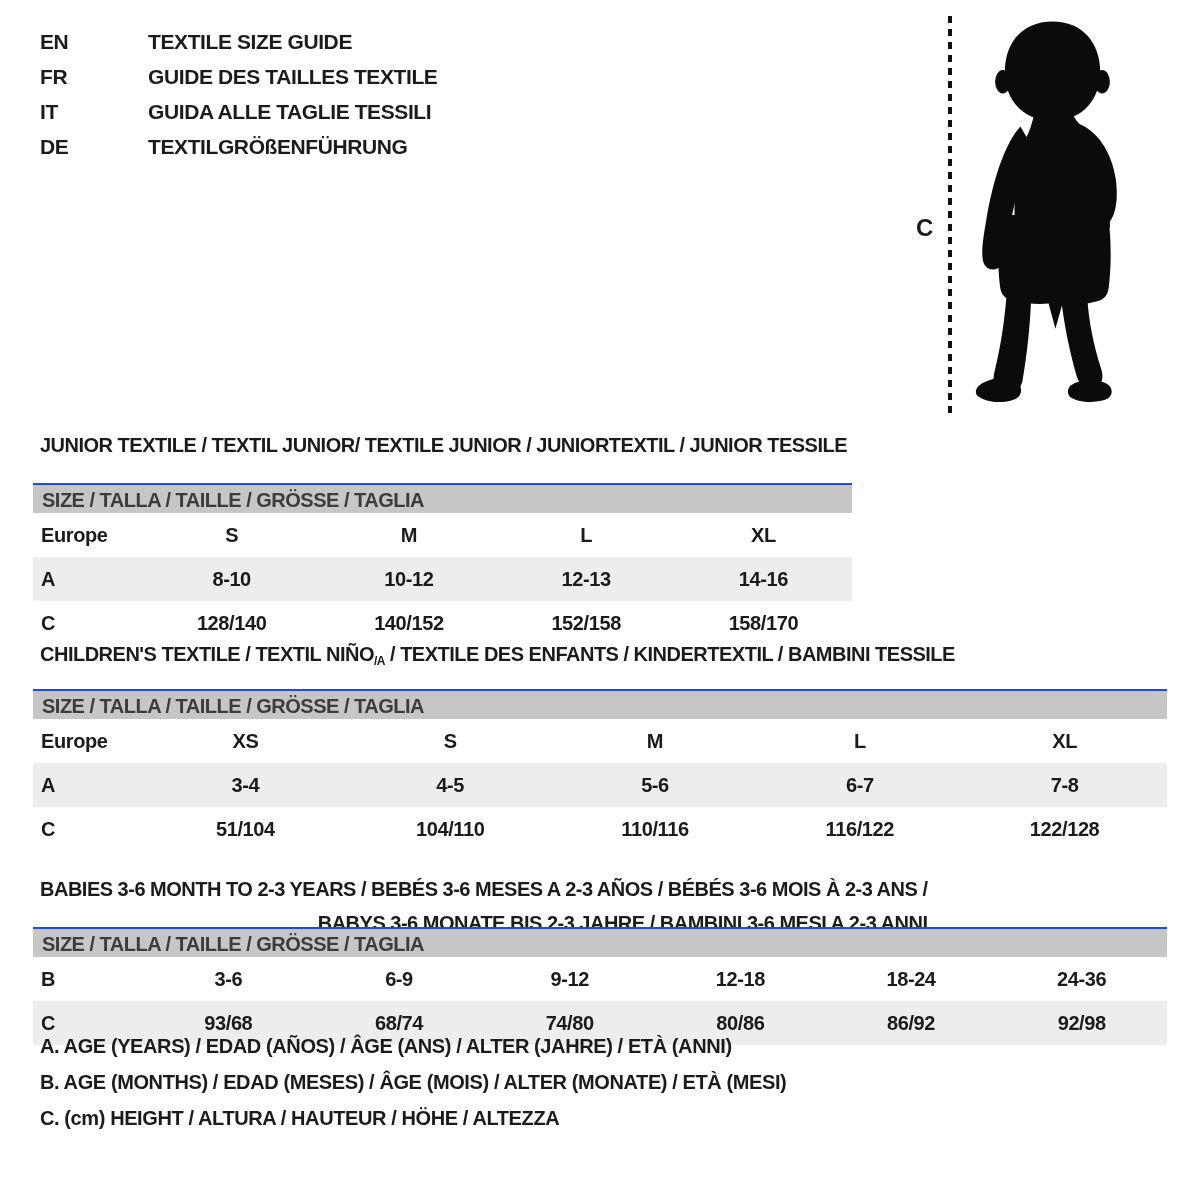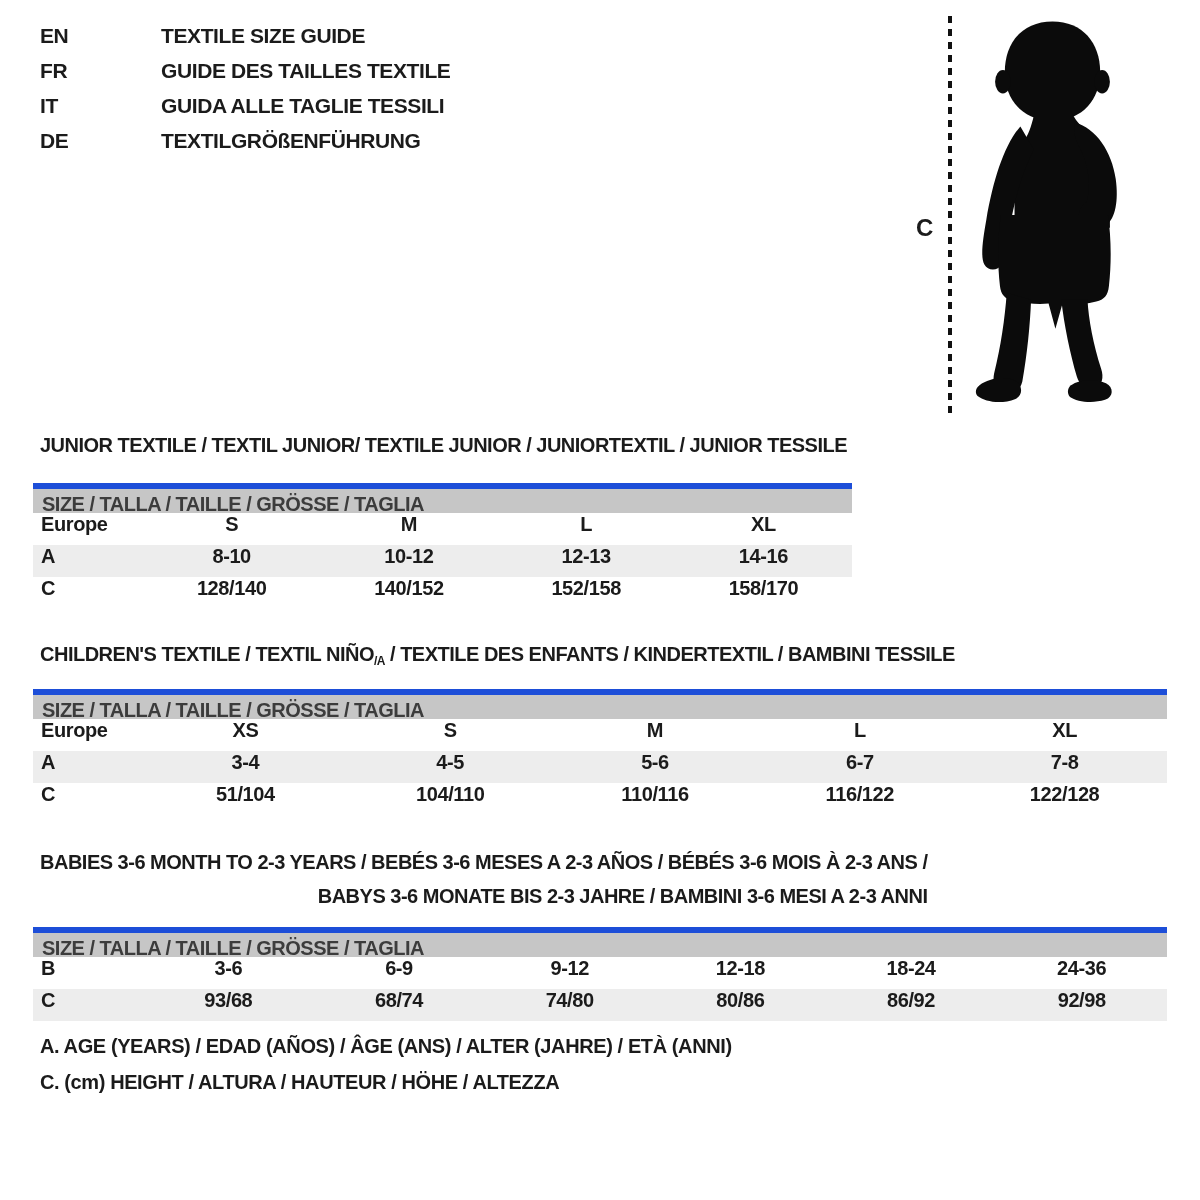--- a/index.html
+++ b/index.html
@@ -3,41 +3,41 @@
 <meta charset="utf-8">
 <style>
   html,body{margin:0;padding:0;background:#fff;}
   .page{
     position:relative;width:1200px;height:1200px;background:#ffffff;overflow:hidden;
     font-family:"Liberation Sans","DejaVu Sans",sans-serif;
     font-weight:700;color:#1b1b1b;
   }
   
   .lang-block{position:absolute;left:40px;top:24px;}
-  .lang-row{display:flex;height:35px;font-size:21px;letter-spacing:-0.4px;gap:13px;}
+  .lang-row{display:flex;height:35px;align-items:center;font-size:21px;letter-spacing:-0.4px;}
   .lang-code{width:78px;flex:0 0 78px;}
   .lang-title{white-space:nowrap;margin-left:30px;}
   
   .measure-line{
     position:absolute;left:948px;top:16px;width:4px;height:400px;
     background:repeating-linear-gradient(to bottom,#111 0 7px,transparent 7px 13px);
   }
   .measure-label{position:absolute;left:916px;top:214px;font-size:24px;}
   .toddler{position:absolute;left:962px;top:14px;}
   
   .section-heading{position:absolute;left:40px;font-size:20px;letter-spacing:-0.5px;white-space:nowrap;text-align:right;}
   .section-heading .subsmall{font-size:12px;vertical-align:-4px;}
-  .babies-heading{line-height:34px;}
+  .babies-heading{line-height:34px;margin-top:27px;}
   .size-table{position:absolute;left:33px;}
   .thead{
     height:30px;line-height:30px;background:#c6c6c6;color:#3c3c3c;
     padding-left:9px;font-size:20px;letter-spacing:-0.5px;box-sizing:border-box;
-    border-top:6px solid #1d4ed8;
+    border-top:2px solid #1d4ed8;
   }
-  .trow{display:flex;height:32px;align-items:flex-start;font-size:20px;letter-spacing:-0.4px;}
+  .trow{display:flex;height:44px;align-items:center;font-size:20px;letter-spacing:-0.4px;}
   .trow.shaded{background:#ededed;}
   .rlabel{flex:0 0 110px;padding-left:8px;box-sizing:border-box;}
   .cell{flex:1;text-align:center;}
   
   .legend{position:absolute;left:40px;top:1028px;}
   .legend-line{height:36px;line-height:36px;font-size:20px;letter-spacing:-0.4px;white-space:nowrap;}
 </style>
 </head>
 <body>
 
@@ -162,16 +162,17 @@
       <div class="cell">68/74</div>
       <div class="cell">74/80</div>
       <div class="cell">80/86</div>
       <div class="cell">86/92</div>
       <div class="cell">92/98</div>
     </div>
   </div>
 
   <div class="legend">
     <div class="legend-line">A. AGE (YEARS) / EDAD (AÑOS) / ÂGE (ANS) / ALTER (JAHRE) / ETÀ (ANNI)</div>
+    <div class="legend-line">B. AGE (MONTHS) / EDAD (MESES) / ÂGE (MOIS) / ALTER (MONATE) / ETÀ (MESI)</div>
     <div class="legend-line">C. (cm) HEIGHT / ALTURA / HAUTEUR / HÖHE / ALTEZZA</div>
   </div>
 
 </div>
 
 </body></html>

